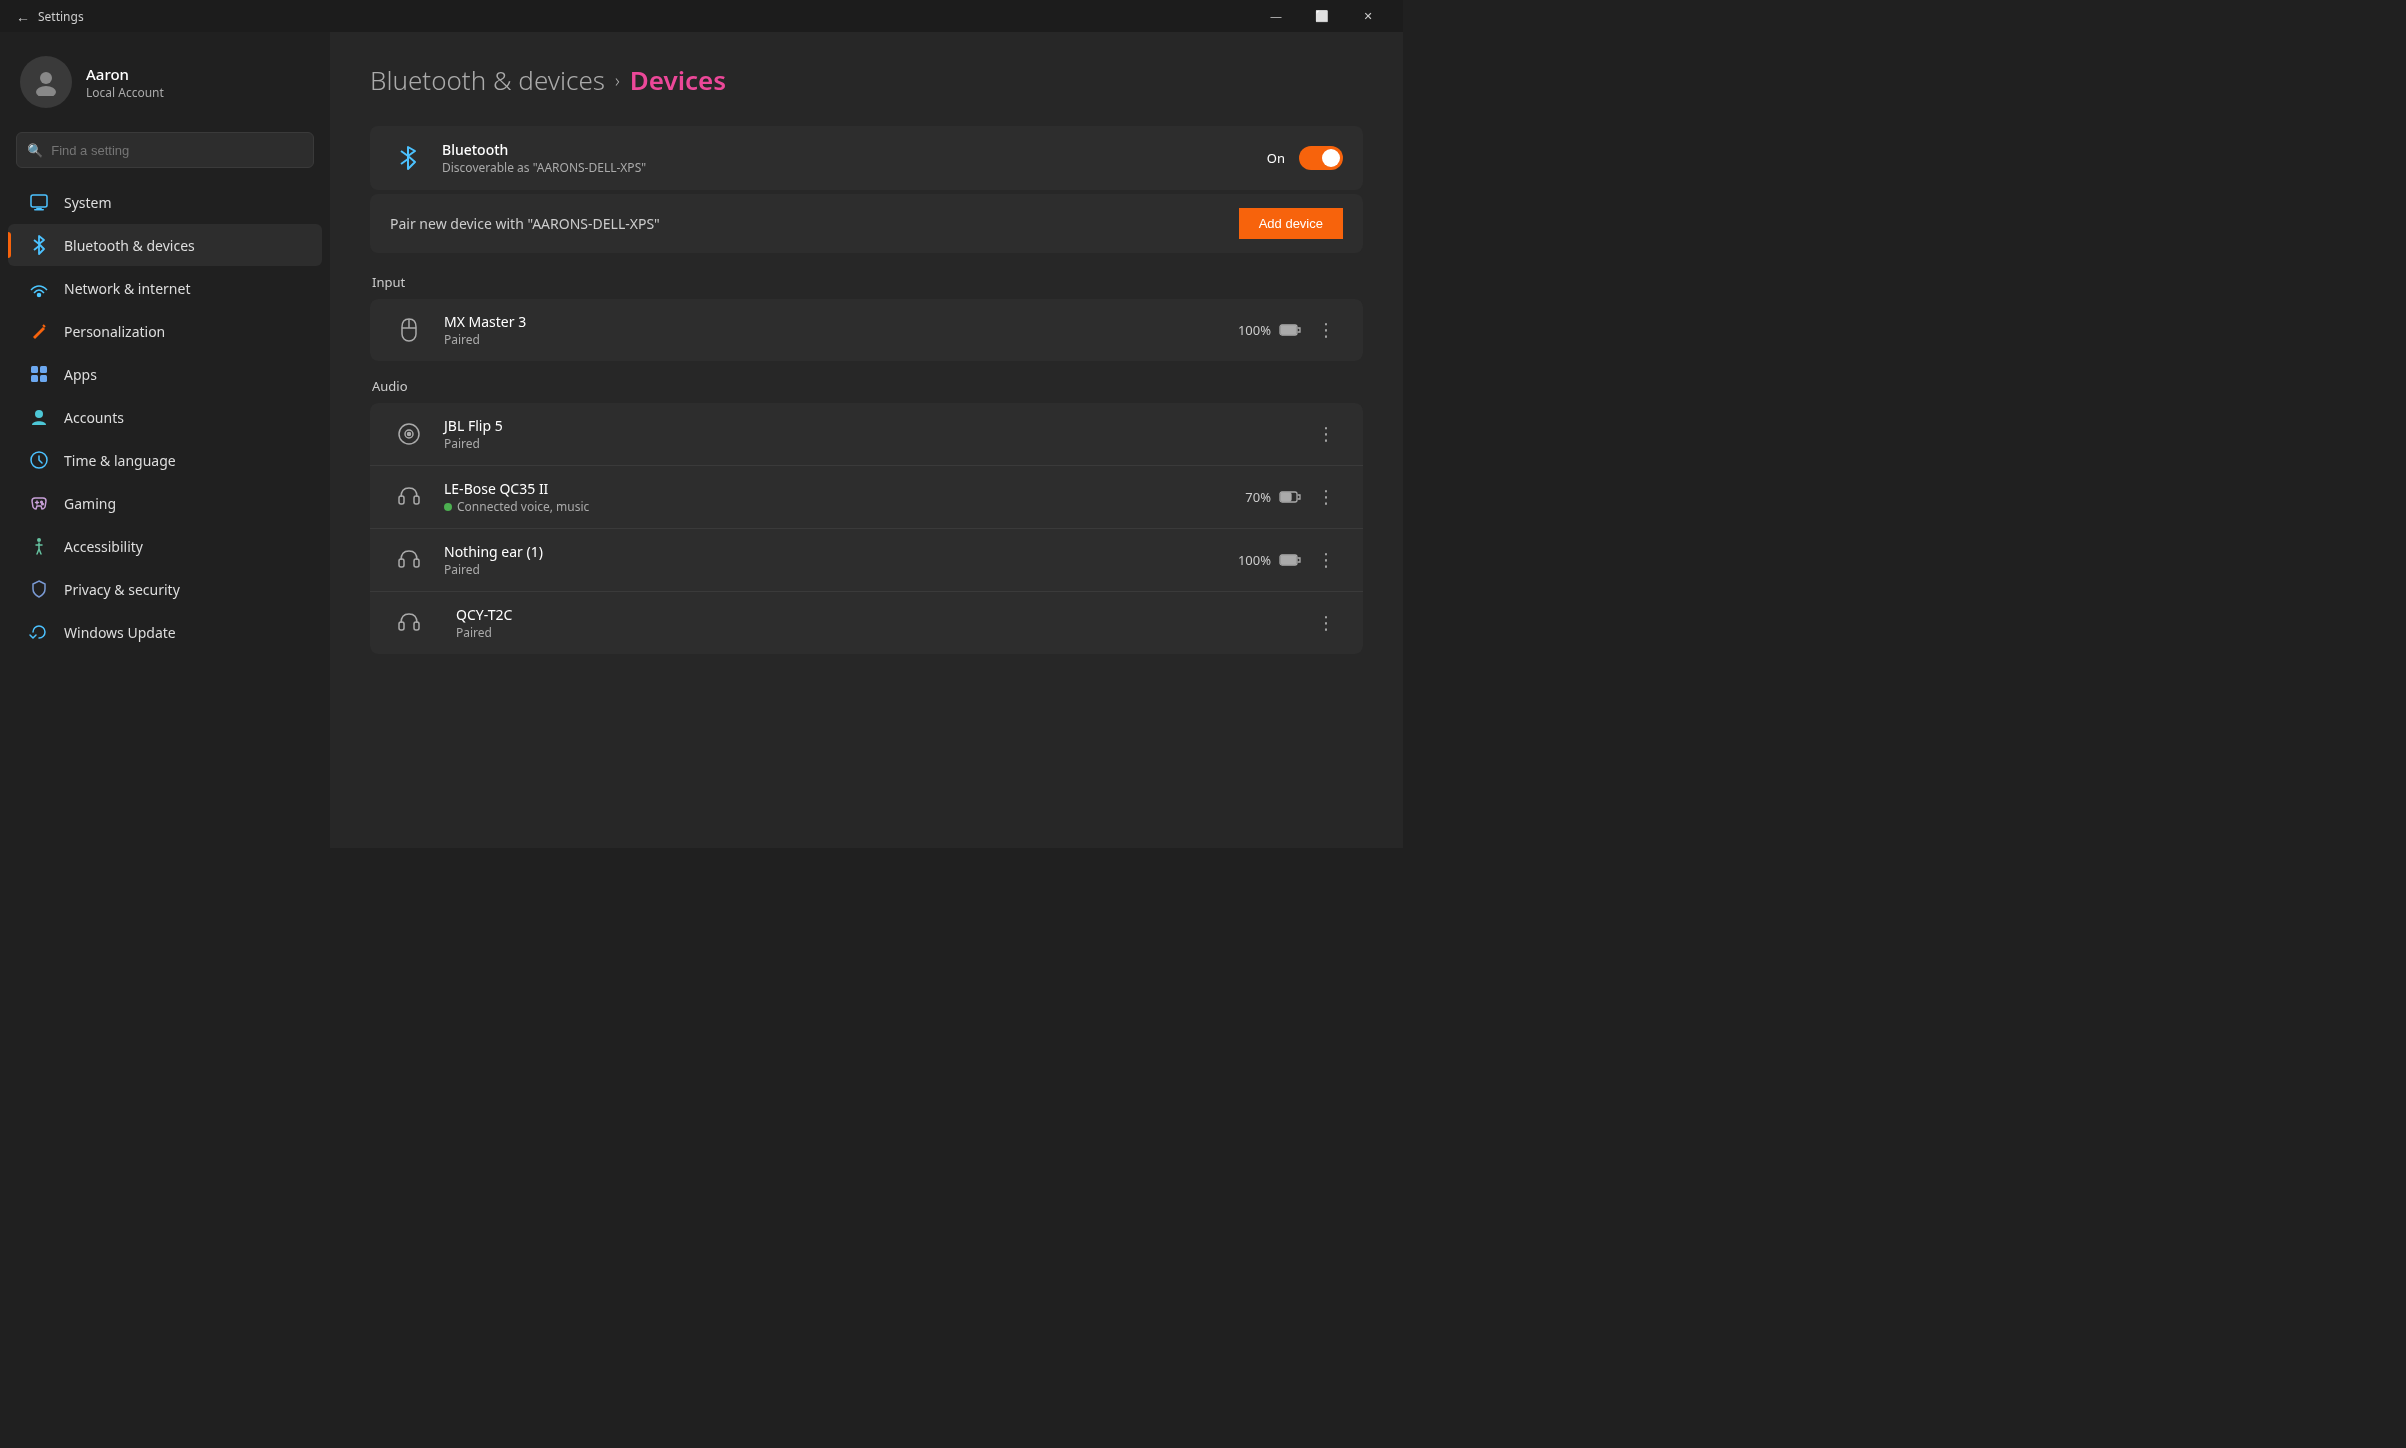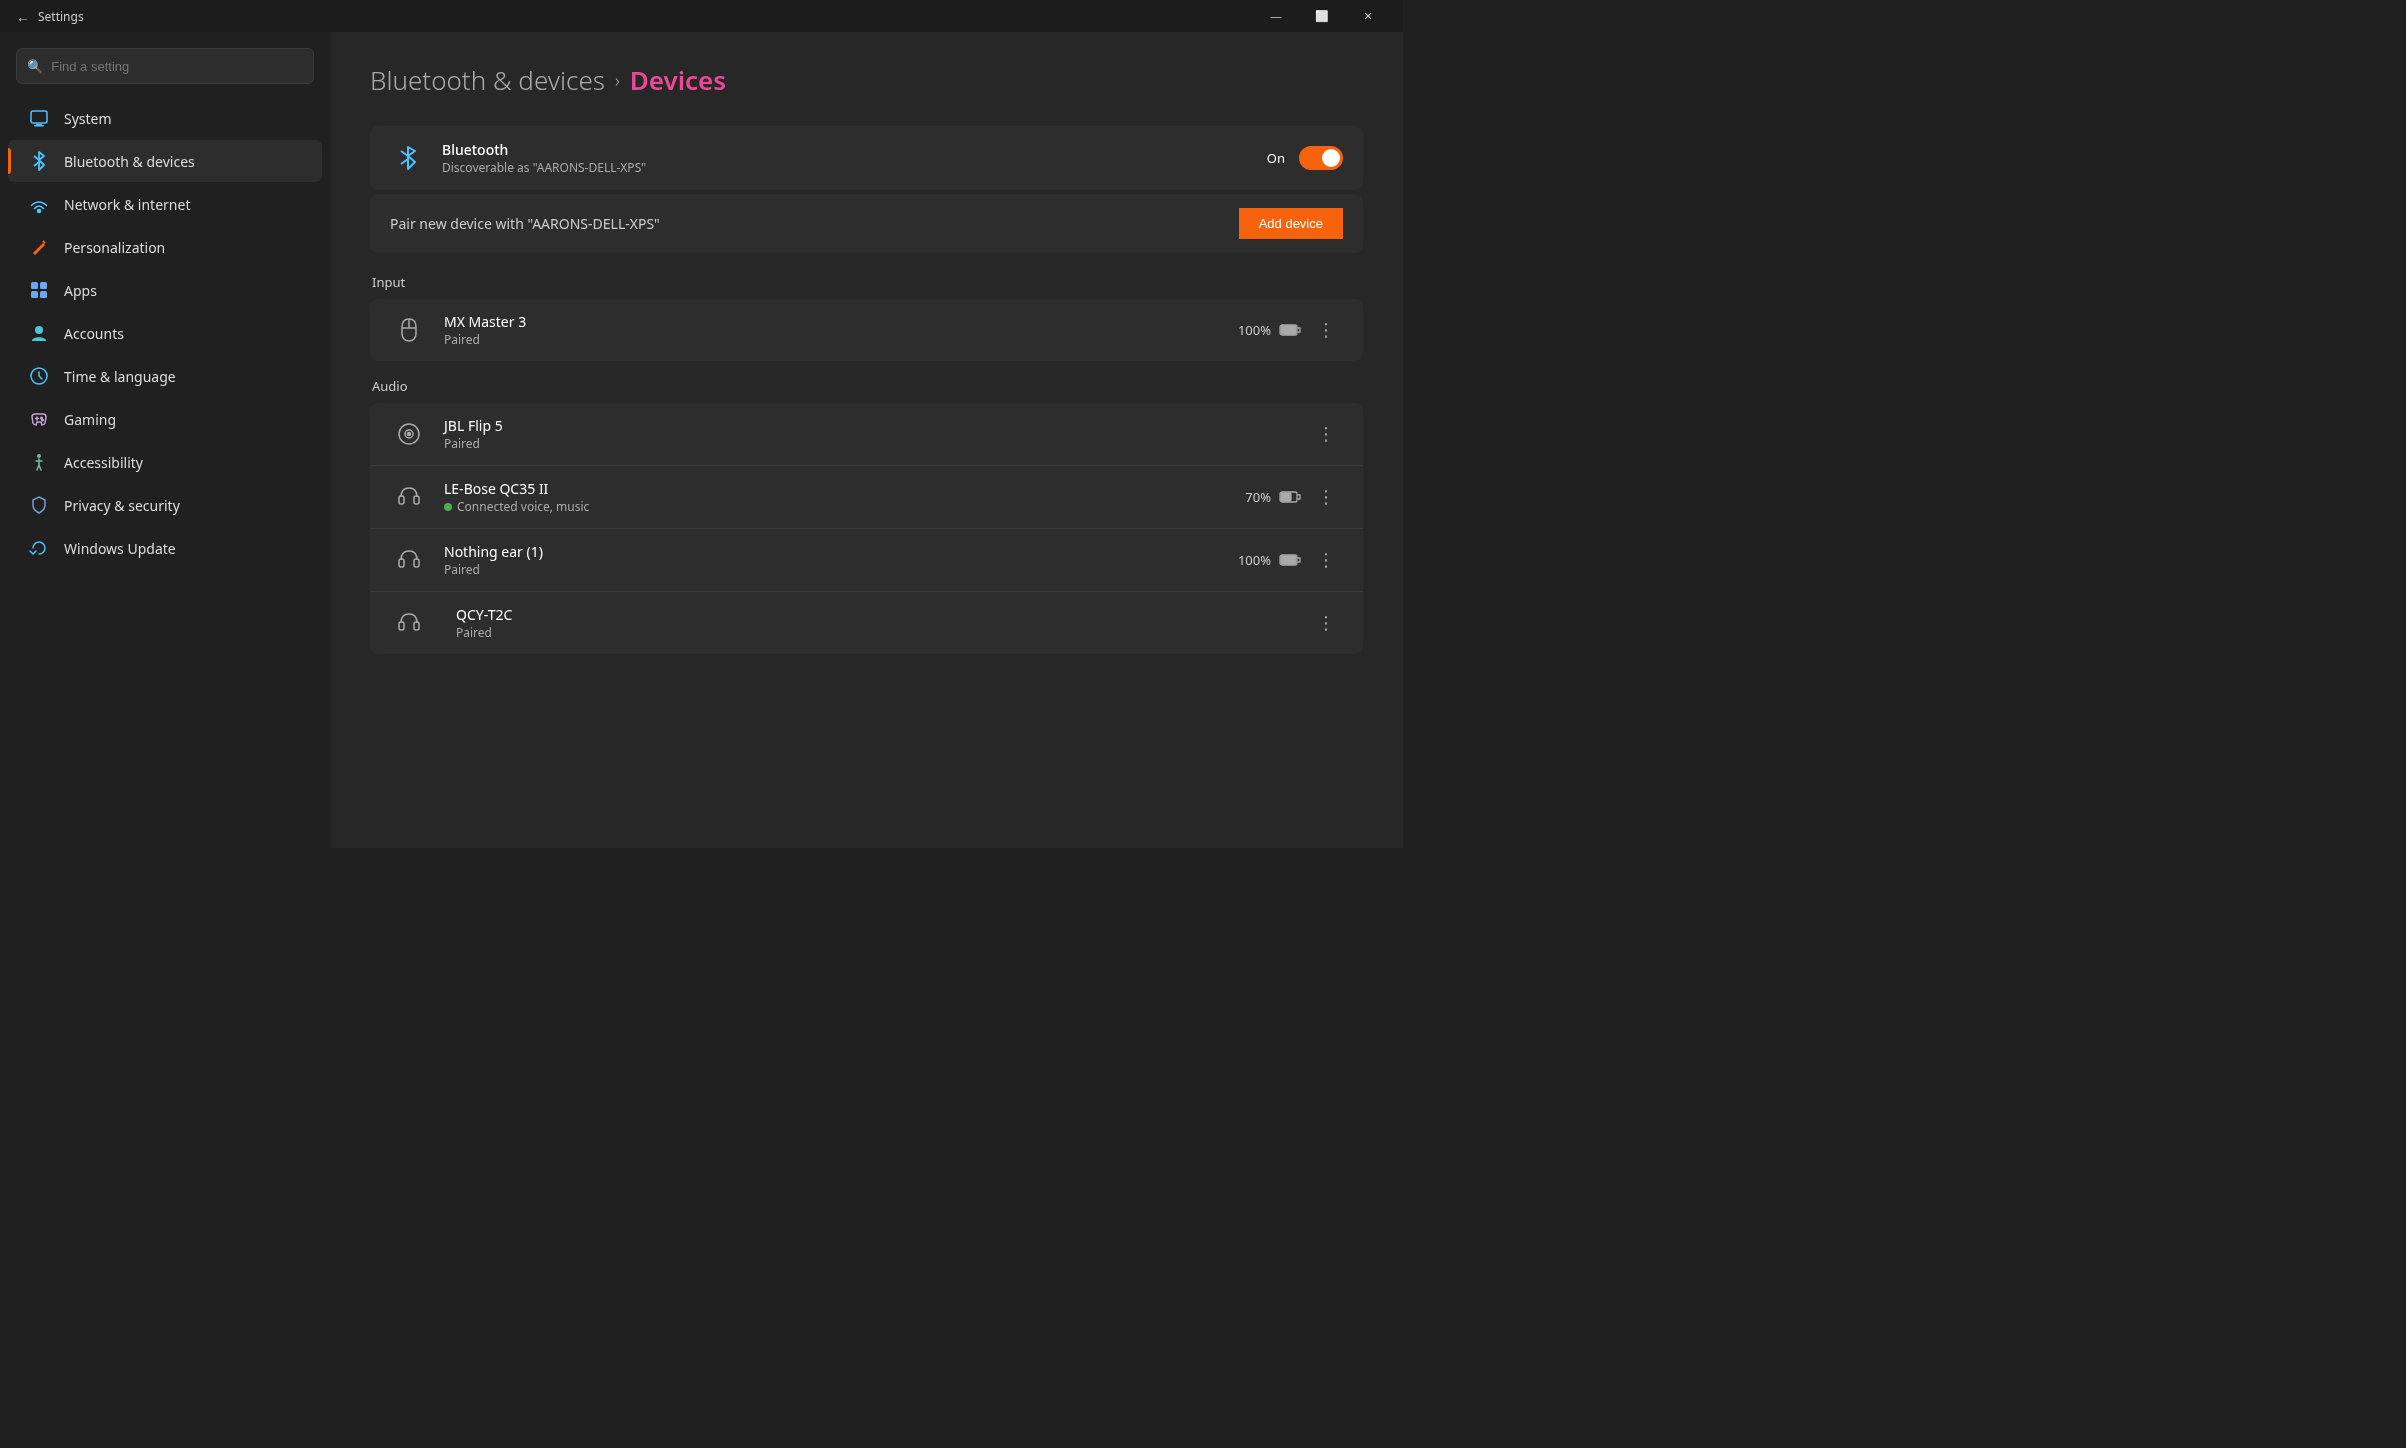--- a/index.html
+++ b/index.html
@@ -388,20 +388,32 @@
     <button class="titlebar-btn">—</button>
     <button class="titlebar-btn">⬜</button>
     <button class="titlebar-btn close">✕</button>
   </div>
 </div>
 
 <div class="app-container">
 
   <div class="sidebar">
 
+    <div class="user-section">
+      <div class="avatar">
+        <svg width="28" height="28" viewBox="0 0 28 28" fill="none">
+          <circle cx="14" cy="10" r="6" fill="#888"></circle>
+          <ellipse cx="14" cy="24" rx="10" ry="6" fill="#888"></ellipse>
+        </svg>
+      </div>
+      <div class="user-info">
+        <div class="user-name">Aaron</div>
+        <div class="user-type">Local Account</div>
+      </div>
+    </div>
 
     <div class="search-box">
       <span class="search-icon-svg">🔍</span>
       <input type="text" placeholder="Find a setting" style="">
     </div>
 
     <nav>
 
       <div class="nav-item">
         <div class="nav-icon icon-system">

